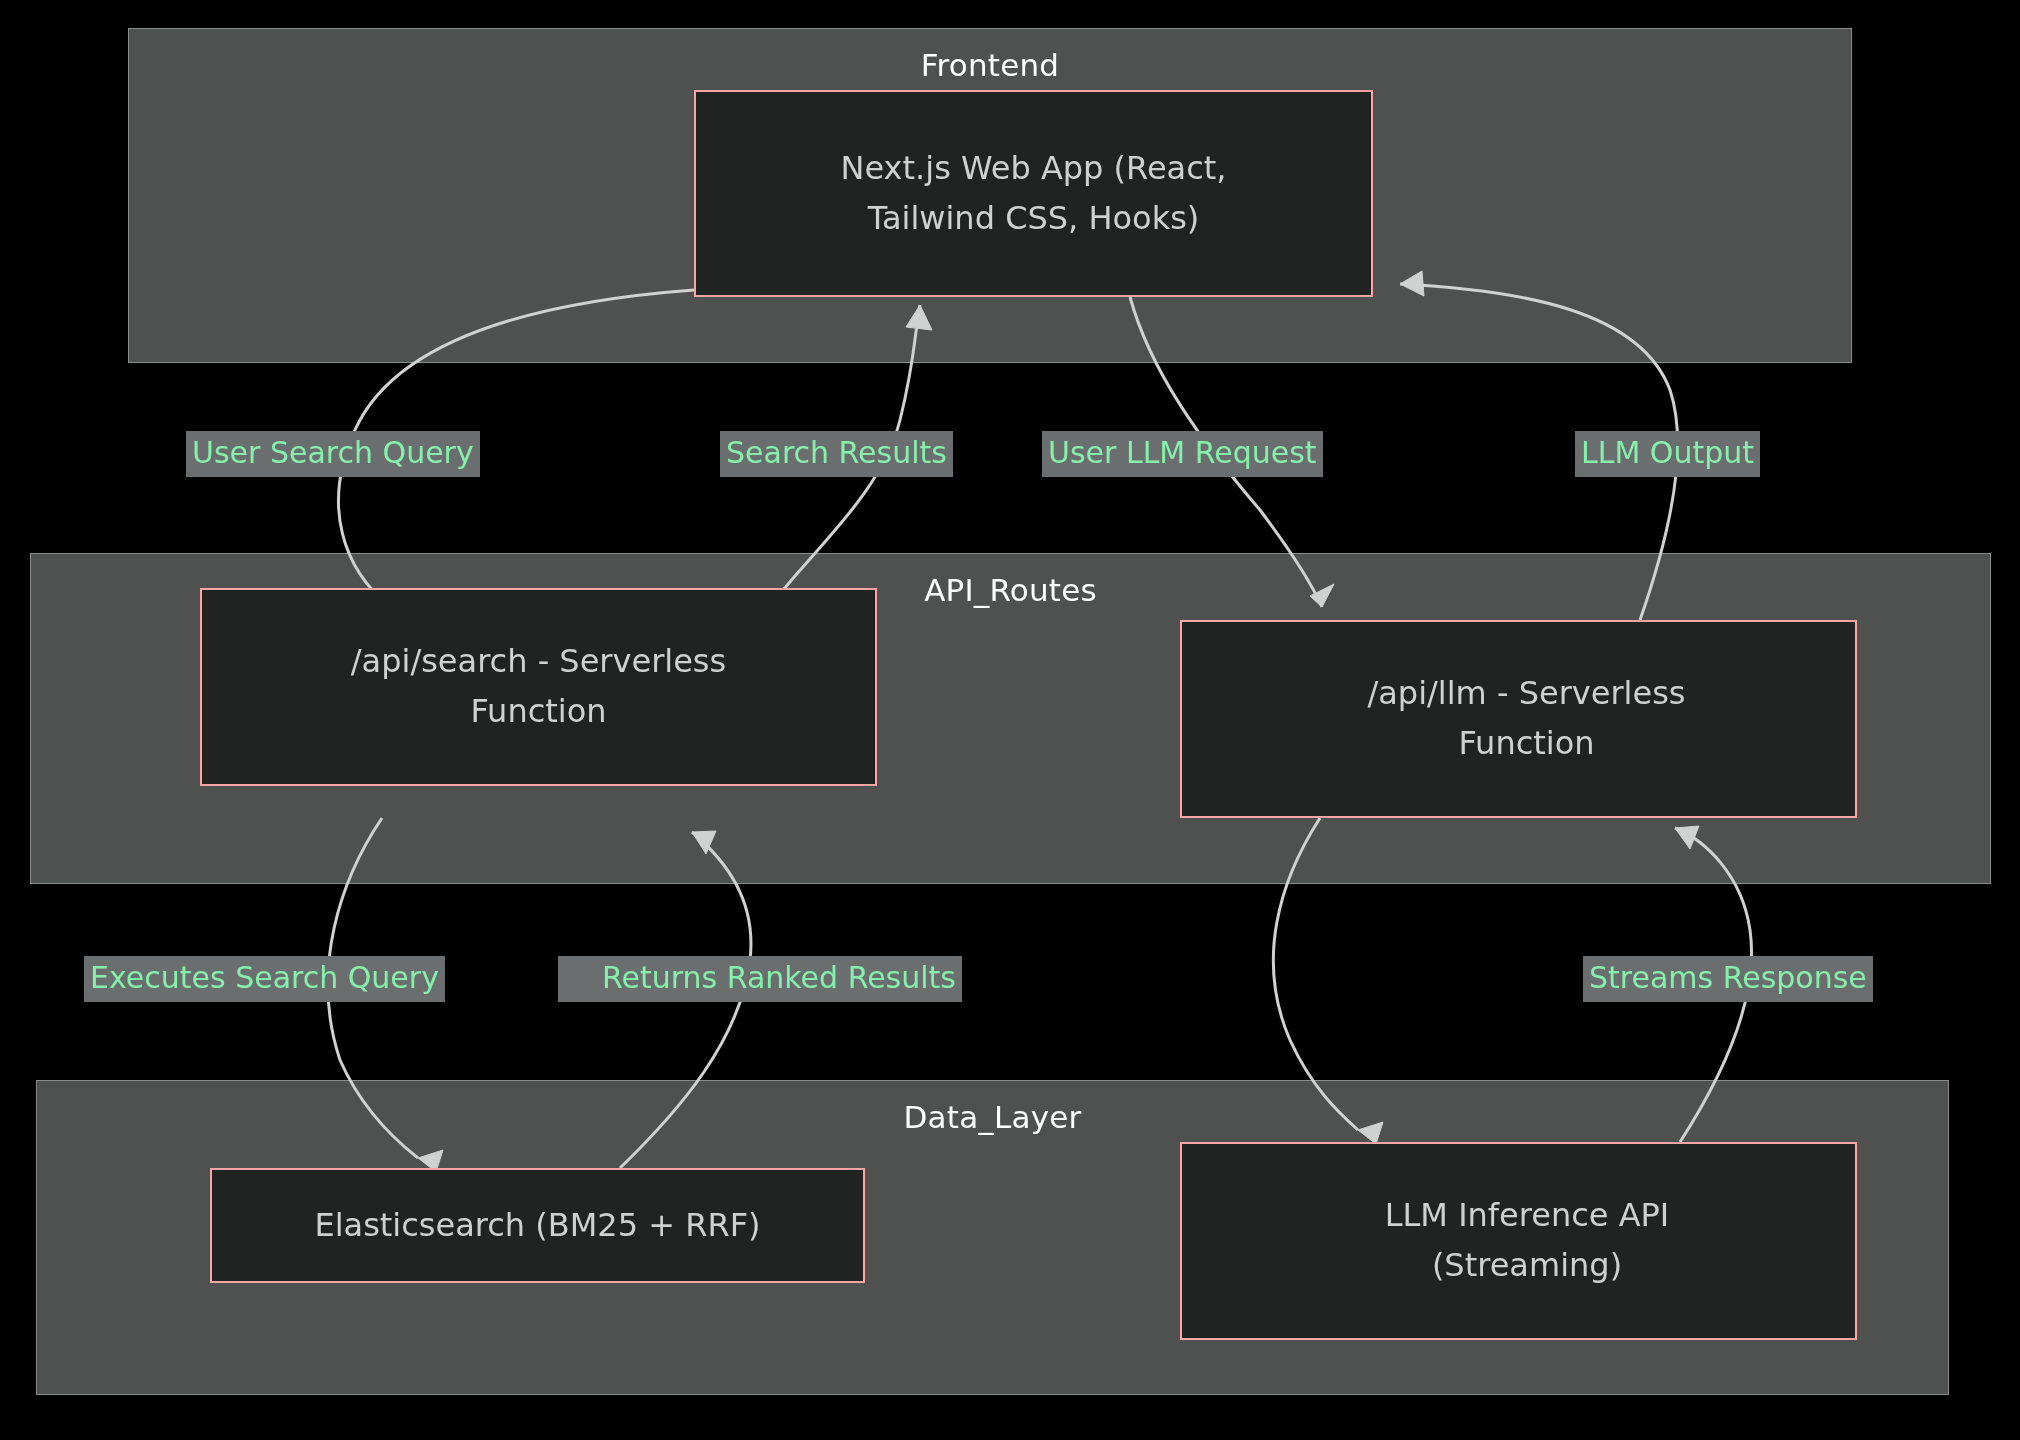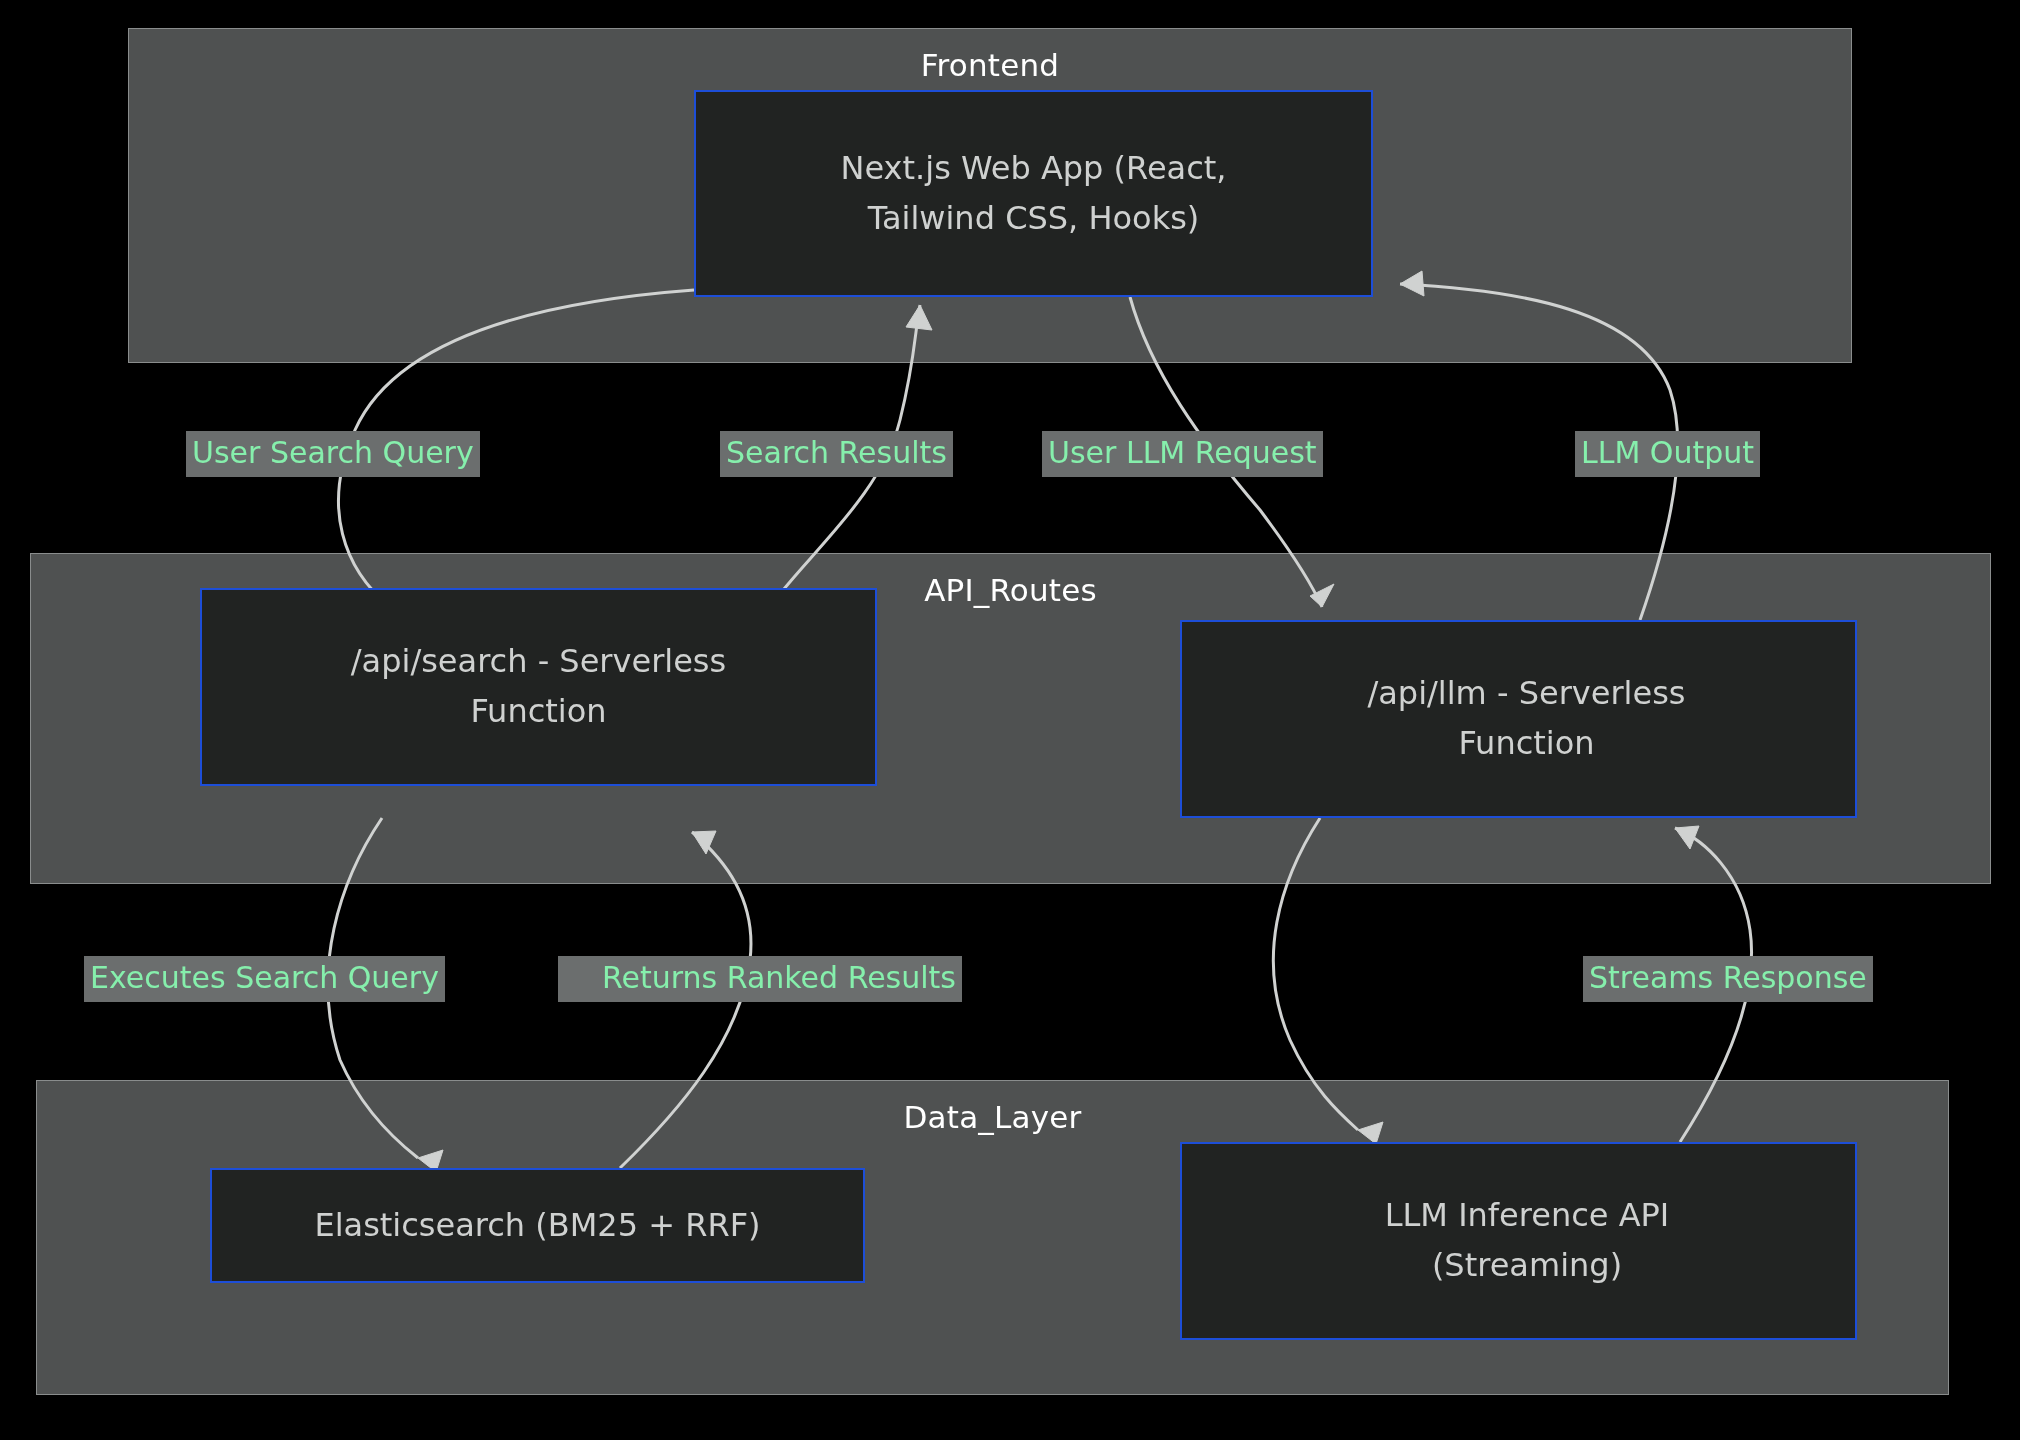--- a/index.html
+++ b/index.html
@@ -6,21 +6,21 @@
   body{width:2020px;height:1440px;overflow:hidden;
        font-family:"DejaVu Sans","Liberation Sans",sans-serif;}
   #stage{position:relative;width:1824px;height:1440px;background:#000000;}
 
   
   .cluster{position:absolute;background:#4f5151;border:1.5px solid #8a8d8d;box-sizing:border-box;}
   .cluster-title{position:absolute;left:0;right:0;text-align:center;
       color:#ffffff;font-size:31px;letter-spacing:.2px;white-space:nowrap;}
 
   
-  .node{position:absolute;background:#212322;border:2px solid #1d4ed8;box-sizing:border-box;
+  .node{position:absolute;background:#212322;border:2px solid #fca5a5;box-sizing:border-box;
         display:flex;align-items:center;justify-content:center;flex-direction:column;}
   .node span{color:#cfd1d0;font-size:32px;line-height:1.55;text-align:center;white-space:nowrap;}
 
   
   .edge-label{position:absolute;background:#6b6e6e;color:#86efac;font-size:30px;
       line-height:1.0;padding:7px 6px 9px 6px;white-space:nowrap;box-sizing:border-box;}
 
   
   svg.edges{position:absolute;left:0;top:0;width:2020px;height:1440px;overflow:visible;}
   svg.edges path{fill:none;stroke:#d0d2d1;stroke-width:3;}

